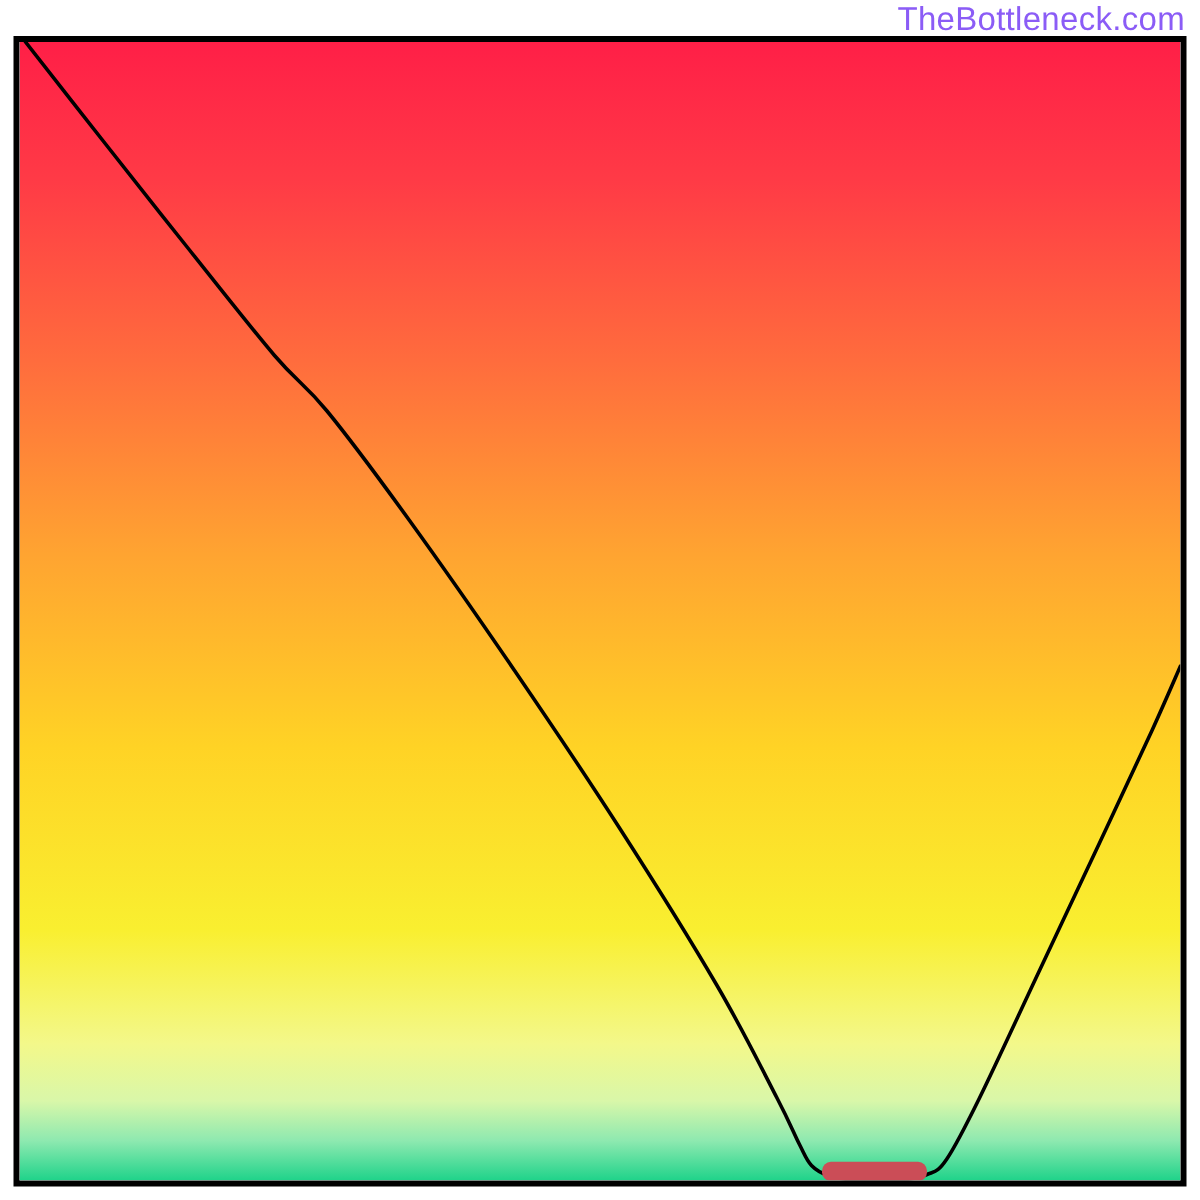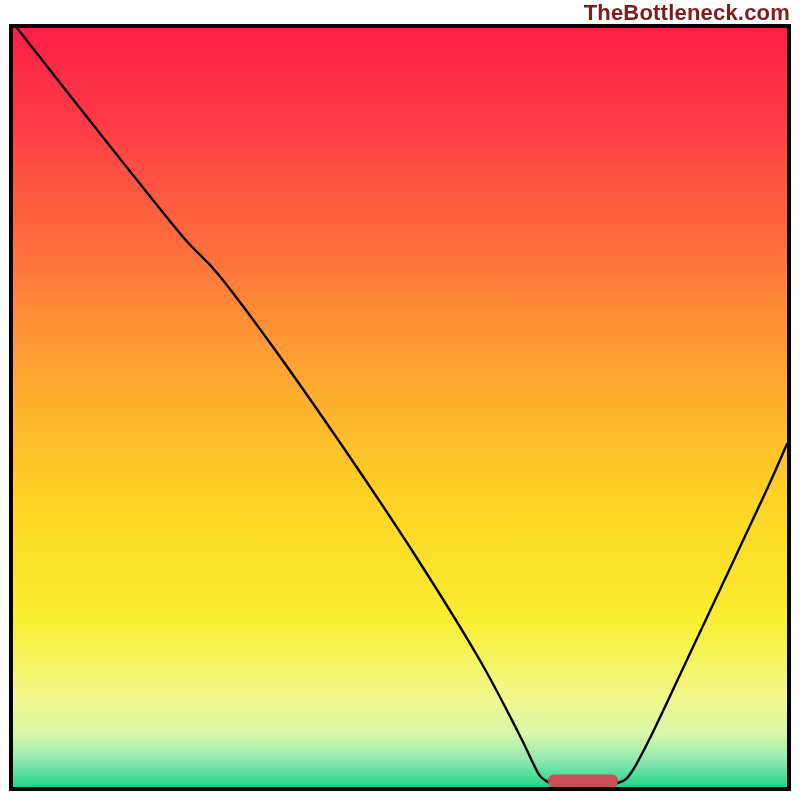--- a/index.html
+++ b/index.html
@@ -19,22 +19,22 @@
     height: 767px;
     border: 4px solid #000;
     box-sizing: border-box;
     overflow: hidden;
   }
   .watermark {
     position: absolute;
     top: 0px;
     right: 10px;
     font-size: 22px;
-    font-weight: 700;
-    color: #7f1d1d;
+    font-weight: 400;
+    color: #8b5cf6;
     letter-spacing: 0.2px;
   }
   svg {
     display: block;
     width: 100%;
     height: 100%;
   }
   .curve {
     fill: none;
     stroke: #000;

